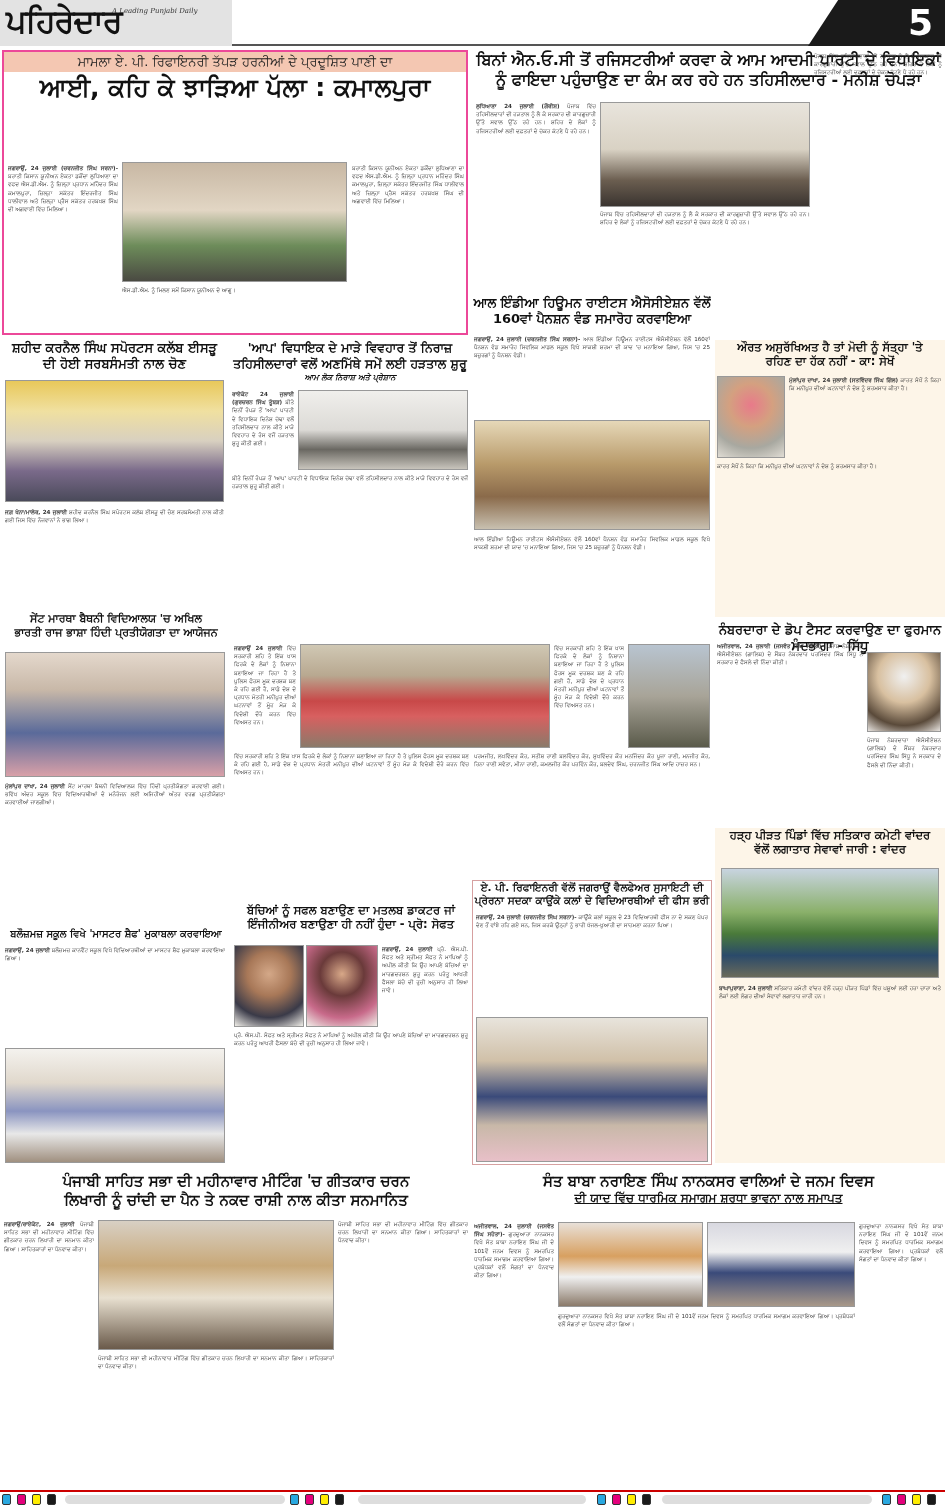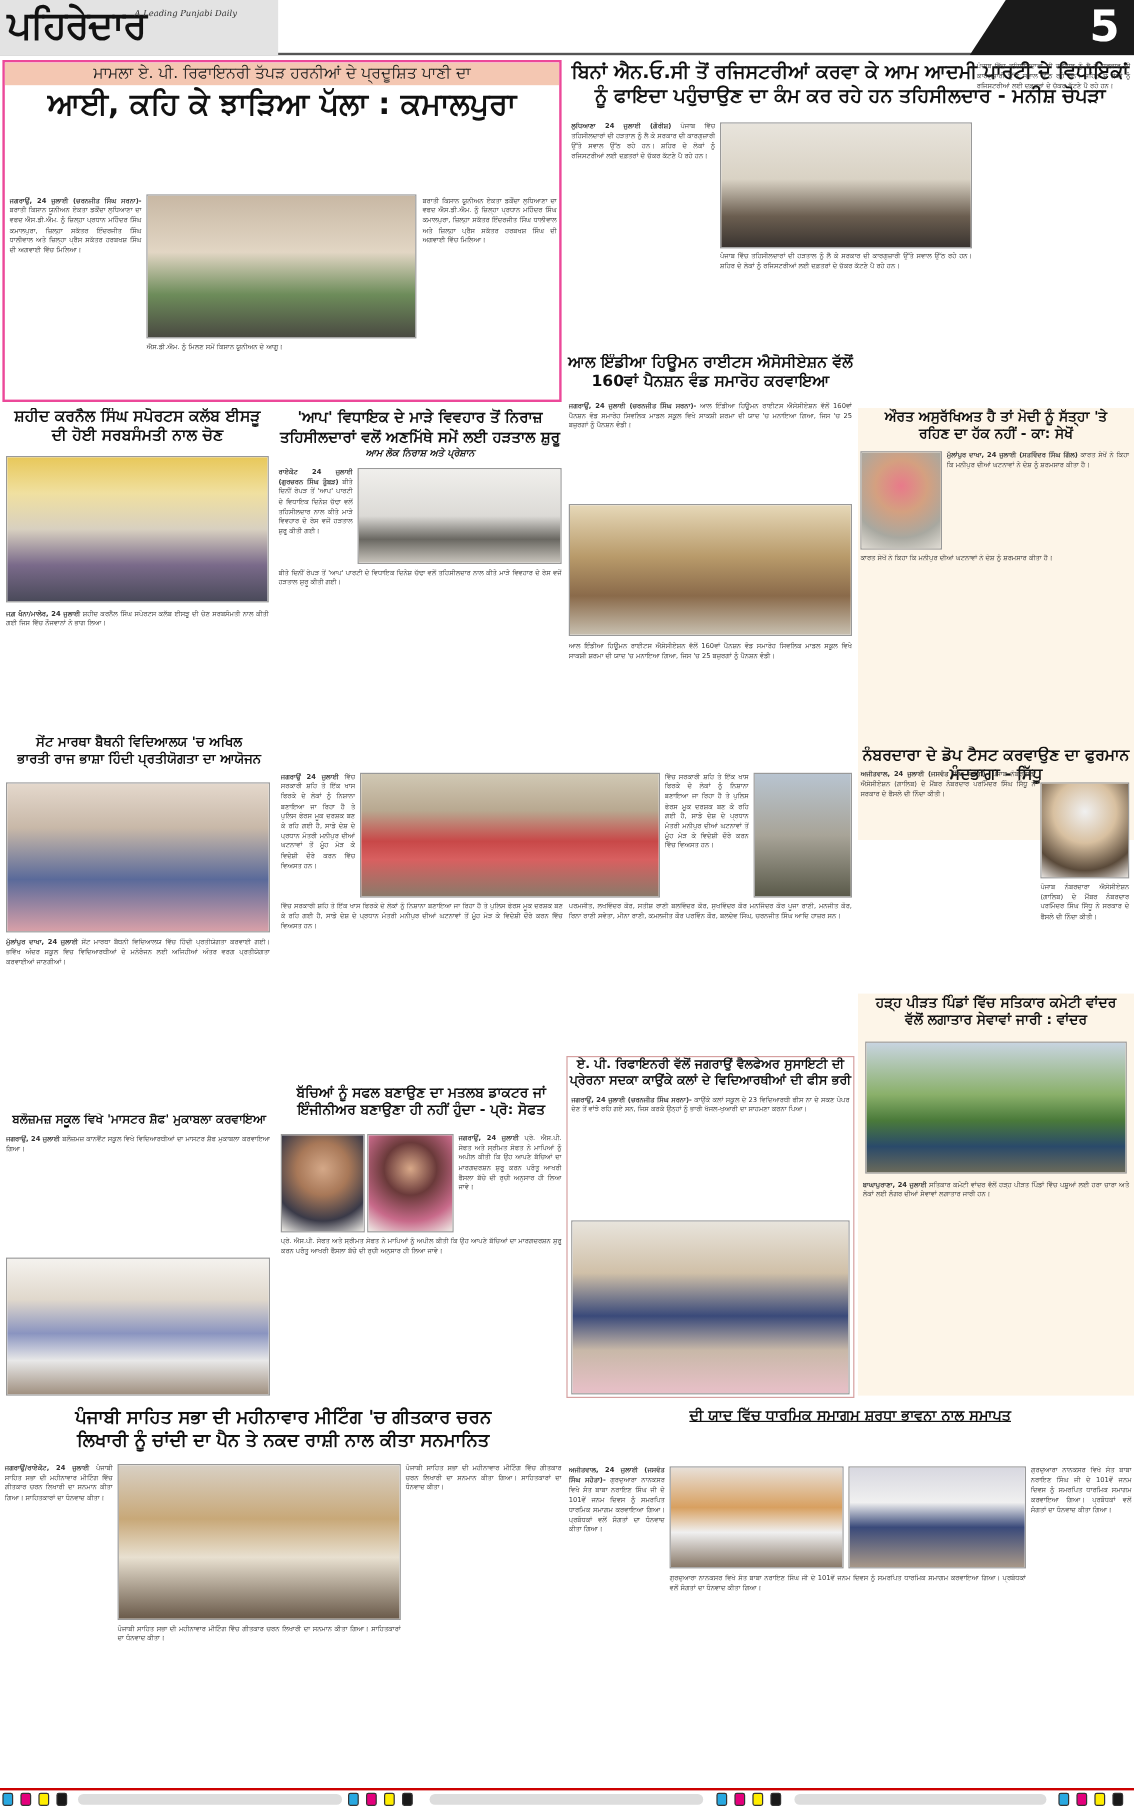--- a/index.html
+++ b/index.html
@@ -105,21 +105,21 @@
   <div class="col body-text" style="left:2px; top:50px; width:62px; height:80px;">
     <b>ਰਾਏਕੋਟ 24 ਜੁਲਾਈ (ਗੁਰਚਰਨ ਸਿੰਘ ਤੂੰਬੜ)</b>
     <span>ਬੀਤੇ ਦਿਨੀਂ ਰੋਪੜ ਤੋਂ 'ਆਪ' ਪਾਰਟੀ ਦੇ ਵਿਧਾਇਕ ਦਿਨੇਸ਼ ਚੱਢਾ ਵਲੋਂ ਤਹਿਸੀਲਦਾਰ ਨਾਲ ਕੀਤੇ ਮਾੜੇ ਵਿਵਹਾਰ ਦੇ ਰੋਸ ਵਜੋਂ ਹੜਤਾਲ ਸ਼ੁਰੂ ਕੀਤੀ ਗਈ।</span>
   </div>
   <div class="photo" style="left:68px; top:50px; width:170px; height:80px;">
     <div class="photo-inner" style="background:linear-gradient(180deg,#f0efec 0%,#dcdad6 50%,#6a6862 75%,#c8c4bc 100%);"></div>
   </div>
   <div class="col body-text" style="left:2px; top:134px; width:236px; height:135px;">ਬੀਤੇ ਦਿਨੀਂ ਰੋਪੜ ਤੋਂ 'ਆਪ' ਪਾਰਟੀ ਦੇ ਵਿਧਾਇਕ ਦਿਨੇਸ਼ ਚੱਢਾ ਵਲੋਂ ਤਹਿਸੀਲਦਾਰ ਨਾਲ ਕੀਤੇ ਮਾੜੇ ਵਿਵਹਾਰ ਦੇ ਰੋਸ ਵਜੋਂ ਹੜਤਾਲ ਸ਼ੁਰੂ ਕੀਤੀ ਗਈ।</div>
 </section>
 
-<section class="article cream" style="left:715px; top:340px; width:230px; height:360px;">
+<section class="article cream" style="left:715px; top:340px; width:230px; height:277px;">
   <h2 class="headline" style="font-size:11.5px;">ਔਰਤ ਅਸੁਰੱਖਿਅਤ ਹੈ ਤਾਂ ਮੋਦੀ ਨੂੰ ਸੱਤ੍ਹਾ 'ਤੇ</h2>
   <h2 class="headline" style="font-size:11.5px;">ਰਹਿਣ ਦਾ ਹੱਕ ਨਹੀਂ - ਕਾ: ਸੇਖੋਂ</h2>
   <div class="photo" style="left:2px; top:36px; width:68px; height:82px;">
     <div class="photo-inner" style="background:radial-gradient(circle at 50% 35%,#e87a8a 0%,#d4a080 35%,#a8a8a0 70%,#e0dcd4 100%);"></div>
   </div>
   <div class="col body-text" style="left:74px; top:36px; width:152px; height:84px;">
     <b>ਮੁੱਲਾਂਪੁਰ ਦਾਖਾ, 24 ਜੁਲਾਈ (ਸਤਵਿੰਦਰ ਸਿੰਘ ਗਿੱਲ)</b>
     <span>ਕਾਰਤ ਸੇਖੋਂ ਨੇ ਕਿਹਾ ਕਿ ਮਨੀਪੁਰ ਦੀਆਂ ਘਟਨਾਵਾਂ ਨੇ ਦੇਸ਼ ਨੂੰ ਸ਼ਰਮਸਾਰ ਕੀਤਾ ਹੈ।</span>
   </div>
   <div class="col body-text" style="left:2px; top:122px; width:224px; height:155px;">ਕਾਰਤ ਸੇਖੋਂ ਨੇ ਕਿਹਾ ਕਿ ਮਨੀਪੁਰ ਦੀਆਂ ਘਟਨਾਵਾਂ ਨੇ ਦੇਸ਼ ਨੂੰ ਸ਼ਰਮਸਾਰ ਕੀਤਾ ਹੈ।</div>
@@ -224,20 +224,21 @@
     <span>ਪੰਜਾਬੀ ਸਾਹਿਤ ਸਭਾ ਦੀ ਮਹੀਨਾਵਾਰ ਮੀਟਿੰਗ ਵਿੱਚ ਗੀਤਕਾਰ ਚਰਨ ਲਿਖਾਰੀ ਦਾ ਸਨਮਾਨ ਕੀਤਾ ਗਿਆ। ਸਾਹਿਤਕਾਰਾਂ ਦਾ ਧੰਨਵਾਦ ਕੀਤਾ।</span>
   </div>
   <div class="photo" style="left:96px; top:48px; width:236px; height:130px;">
     <div class="photo-inner" style="background:linear-gradient(180deg,#d8d0c4 0%,#c8a878 35%,#e8e0d0 60%,#6a5a4a 100%);"></div>
   </div>
   <div class="col body-text" style="left:96px; top:182px; width:236px; height:128px;">ਪੰਜਾਬੀ ਸਾਹਿਤ ਸਭਾ ਦੀ ਮਹੀਨਾਵਾਰ ਮੀਟਿੰਗ ਵਿੱਚ ਗੀਤਕਾਰ ਚਰਨ ਲਿਖਾਰੀ ਦਾ ਸਨਮਾਨ ਕੀਤਾ ਗਿਆ। ਸਾਹਿਤਕਾਰਾਂ ਦਾ ਧੰਨਵਾਦ ਕੀਤਾ।</div>
   <div class="col body-text" style="left:336px; top:48px; width:130px; height:262px;">ਪੰਜਾਬੀ ਸਾਹਿਤ ਸਭਾ ਦੀ ਮਹੀਨਾਵਾਰ ਮੀਟਿੰਗ ਵਿੱਚ ਗੀਤਕਾਰ ਚਰਨ ਲਿਖਾਰੀ ਦਾ ਸਨਮਾਨ ਕੀਤਾ ਗਿਆ। ਸਾਹਿਤਕਾਰਾਂ ਦਾ ਧੰਨਵਾਦ ਕੀਤਾ।</div>
 </section>
 
 <section class="article" style="left:472px; top:1172px; width:473px; height:312px;">
+  <h2 class="headline" style="font-size:15px;">ਸੰਤ ਬਾਬਾ ਨਰਾਇਣ ਸਿੰਘ ਨਾਨਕਸਰ ਵਾਲਿਆਂ ਦੇ ਜਨਮ ਦਿਵਸ</h2>
   <h2 class="headline" style="font-size:12px;text-decoration:underline;">ਦੀ ਯਾਦ ਵਿੱਚ ਧਾਰਮਿਕ ਸਮਾਗਮ ਸ਼ਰਧਾ ਭਾਵਨਾ ਨਾਲ ਸਮਾਪਤ</h2>
   <div class="col body-text" style="left:2px; top:50px; width:80px; height:140px;">
     <b>ਅਜੀਤਵਾਲ, 24 ਜੁਲਾਈ (ਜਸਵੰਤ ਸਿੰਘ ਸਹੋਤਾ)-</b>
     <span>ਗੁਰਦੁਆਰਾ ਨਾਨਕਸਰ ਵਿਖੇ ਸੰਤ ਬਾਬਾ ਨਰਾਇਣ ਸਿੰਘ ਜੀ ਦੇ 101ਵੇਂ ਜਨਮ ਦਿਵਸ ਨੂੰ ਸਮਰਪਿਤ ਧਾਰਮਿਕ ਸਮਾਗਮ ਕਰਵਾਇਆ ਗਿਆ। ਪ੍ਰਬੰਧਕਾਂ ਵਲੋਂ ਸੰਗਤਾਂ ਦਾ ਧੰਨਵਾਦ ਕੀਤਾ ਗਿਆ।</span>
   </div>
   <div class="photo" style="left:86px; top:50px; width:145px; height:85px;">
     <div class="photo-inner" style="background:linear-gradient(180deg,#e8e0d8 0%,#d8a060 40%,#f0f0f0 65%,#8a7a6a 100%);"></div>
   </div>
   <div class="photo" style="left:235px; top:50px; width:148px; height:85px;">
     <div class="photo-inner" style="background:linear-gradient(180deg,#d8d8e0 0%,#f0f0f0 35%,#3a4a7a 60%,#a89888 100%);"></div>

